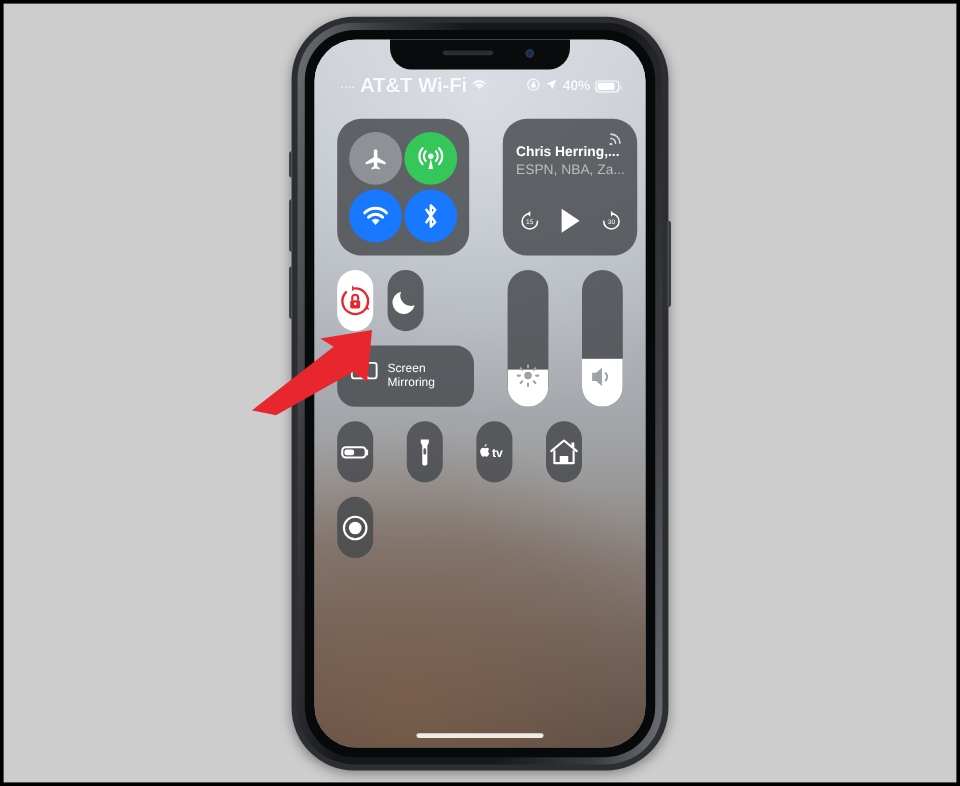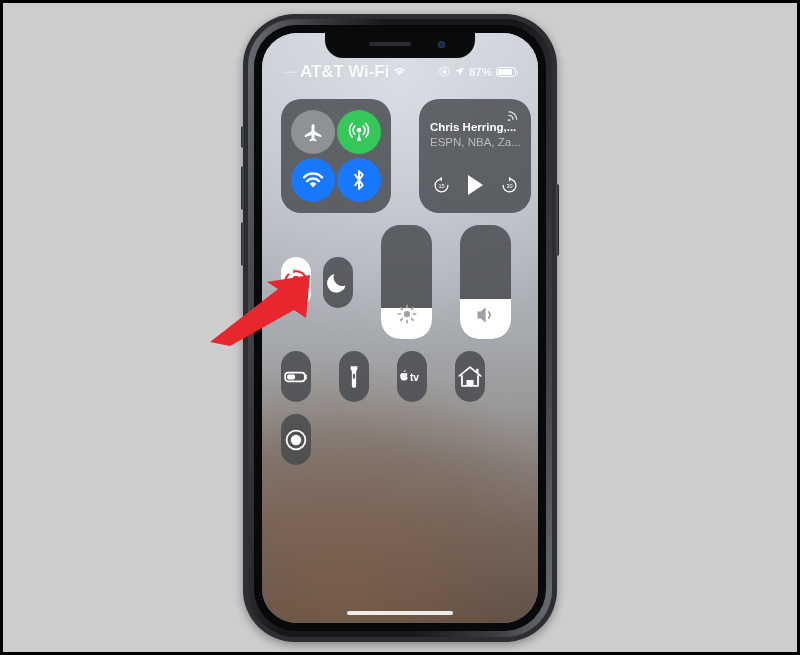--- a/index.html
+++ b/index.html
@@ -202,21 +202,20 @@
     position: absolute;
     left: 19px;
     right: 19px;
     top: 66px;
     z-index: 5;
   }
   .cc-row {
     display: flex;
     gap: 28px;
     margin-bottom: 12px;
-    align-items: center;
   }
   .tile {
     background: rgba(70,72,76,0.82);
     border-radius: 15px;
     position: relative;
     box-sizing: border-box;
   }
   .tile-sm {
     width: 30px;
     height: 51px;
@@ -401,21 +400,21 @@
               <circle cx="7" cy="7" r="6" fill="none" stroke="#fff" stroke-width="1.1"></circle>
               <rect x="4.8" y="6.4" width="4.4" height="3.6" rx="0.7" fill="#fff"></rect>
               <path d="M5.7 6.4 V5.4 a1.3 1.3 0 0 1 2.6 0 V6.4" fill="none" stroke="#fff" stroke-width="1"></path>
             </svg>
           </span>
           <span>
             <svg width="11" height="11" viewBox="0 0 14 14">
               <path d="M12.4 1.6 L1.8 6.2 L6.3 7.7 L7.8 12.2 Z" fill="#fff"></path>
             </svg>
           </span>
-          <span class="sb-battery-text">87%</span>
+          <span class="sb-battery-text">40%</span>
           <span class="sb-batt">
             <span class="sb-batt-fill" style="width: 78%;"></span>
           </span>
         </div>
       </div>
 
       <div id="cc">
 
         <div class="cc-row">
           <div class="tile module" id="connectivity">
@@ -496,20 +495,32 @@
                   <path d="M13.4 15.1 V12.9 a2.6 2.6 0 0 1 5.2 0 V15.1" fill="none" stroke="#e8262d" stroke-width="1.9"></path>
                   <circle cx="16" cy="18.4" r="1.15" fill="#fff"></circle>
                 </svg>
               </div>
               <div class="tile tile-sm" id="do-not-disturb">
                 <svg width="26" height="26" viewBox="0 0 26 26">
                   <path d="M20.6 16.4 A8.8 8.8 0 0 1 9.2 5.1 A9.4 9.4 0 1 0 20.6 16.4 Z" fill="#fff"></path>
                 </svg>
               </div>
             </div>
+            <div class="tile" id="screen-mirroring">
+              <span>
+                <svg width="23" height="20" viewBox="0 0 26 22">
+                  <rect x="1.3" y="1.3" width="23.4" height="14.6" rx="2.2" fill="none" stroke="#fff" stroke-width="1.8"></rect>
+                  <path d="M13 9.2 L17.6 15.4 L8.4 15.4 Z" fill="#fff"></path>
+                </svg>
+              </span>
+              <span class="sm-label">
+                <span>Screen</span><br>
+                <span>Mirroring</span>
+              </span>
+            </div>
           </div>
 
           <div class="slider" id="brightness-slider">
             <div class="slider-fill" id="brightness-fill" style="height: 27%;"></div>
             <span class="slider-icon">
               <svg width="22" height="22" viewBox="0 0 24 24">
                 <circle cx="12" cy="12" r="3.4" fill="#9ea1a5"></circle>
                 <g stroke="#9ea1a5" stroke-width="1.9" stroke-linecap="round">
                   <path d="M12 2.6 v2.1"></path>
                     <path d="M12 19.3 v2.1"></path>

